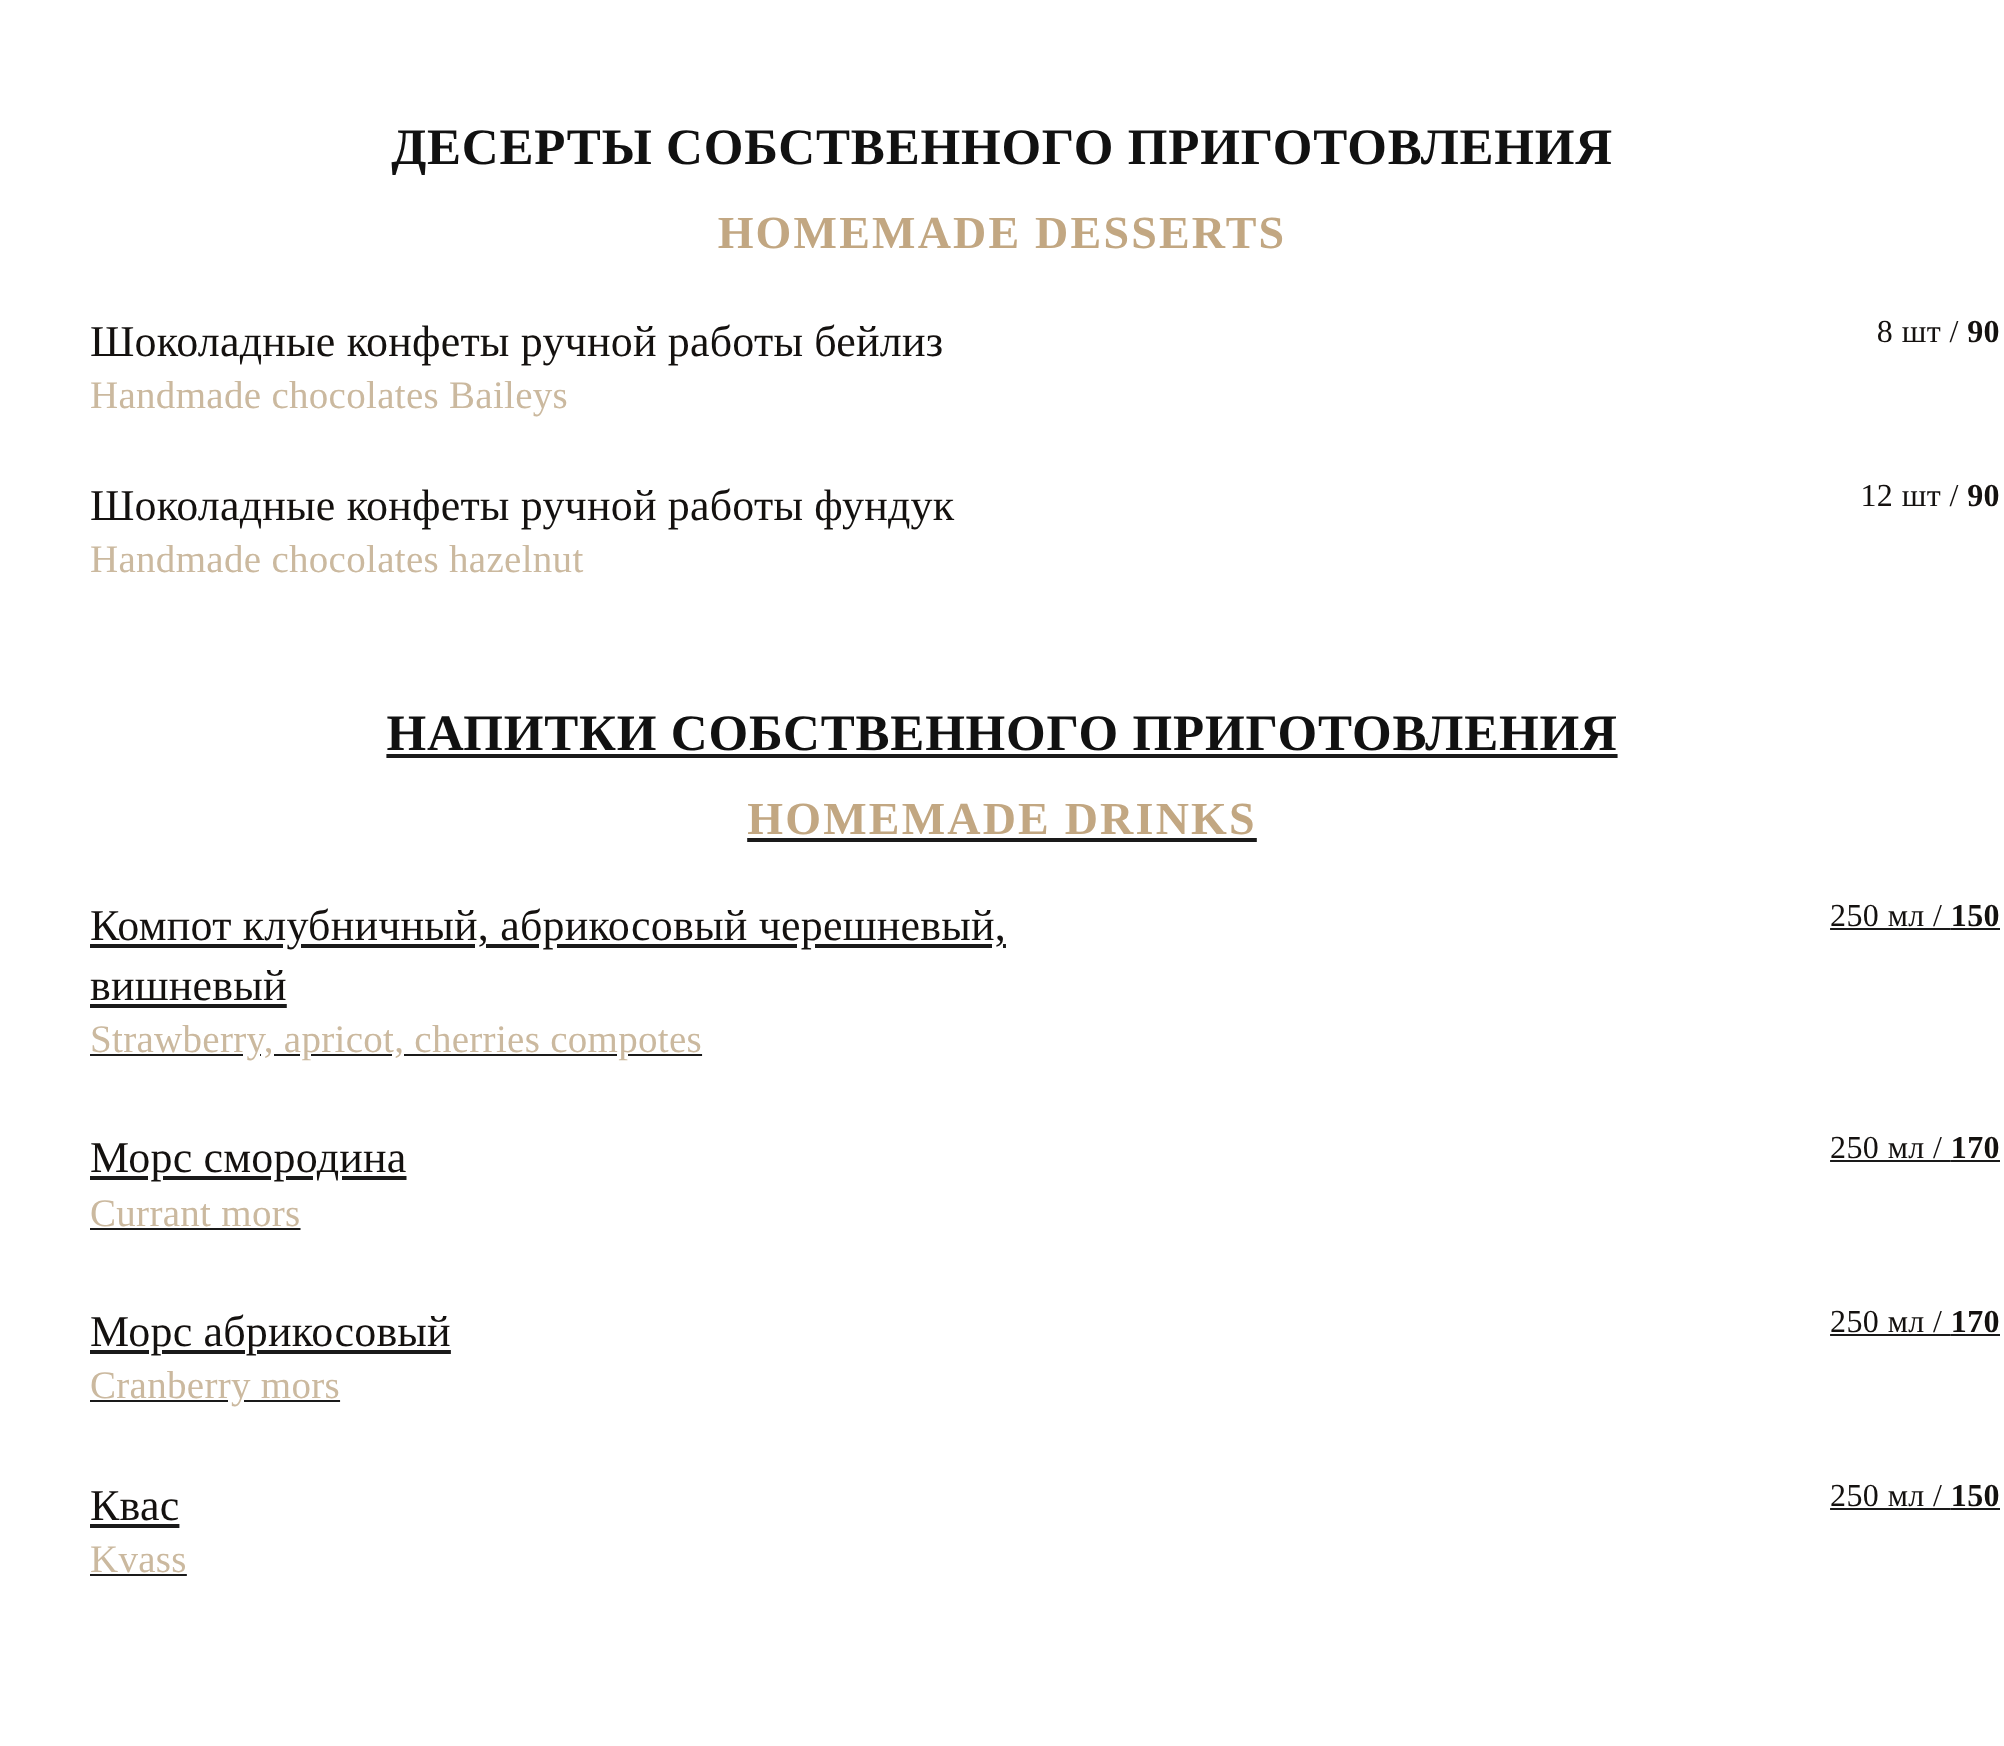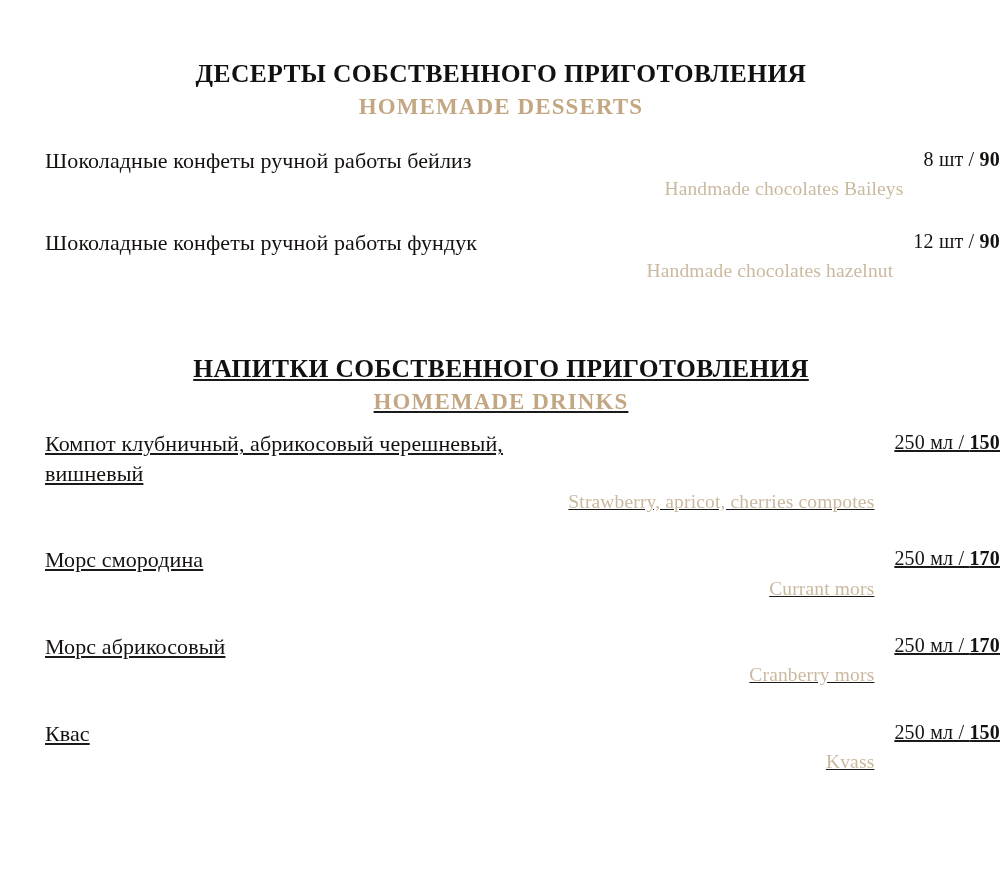--- a/index.html
+++ b/index.html
@@ -35,60 +35,59 @@
     color: #111111;
     line-height: 1.12;
     white-space: nowrap;
   }
   .section-title-en {
     font-size: 23px;
     font-weight: bold;
     letter-spacing: 1.1px;
     color: #c2a782;
     line-height: 1.2;
-    margin-top: 4px;
+    margin-top: 14px;
     white-space: nowrap;
   }
 
   
   .items {
     margin-top: 22px;
   }
   .item {
     display: flex;
     align-items: flex-start;
     justify-content: space-between;
     margin-bottom: 26px;
   }
   .item:last-child {
-    margin-bottom: 16px;
+    margin-bottom: 4px;
   }
   .item-text {
     flex: 1 1 auto;
     min-width: 0;
     padding-right: 20px;
   }
   .item-name {
     font-size: 22px;
     color: #14110f;
     line-height: 1.33;
     letter-spacing: 0.1px;
   }
   .item-desc {
     font-size: 19.5px;
     color: #cbb99f;
     line-height: 1.3;
     margin-top: 1px;
     letter-spacing: 0.15px;
-    text-align: right;
   }
   .item-price {
     flex: 0 0 auto;
     white-space: nowrap;
-    font-size: 20px;
+    font-size: 16px;
     color: #14110f;
     line-height: 1.33;
     text-align: right;
     letter-spacing: 0.2px;
   }
   .item-price .amount {
     font-weight: bold;
   }
 
   
@@ -99,21 +98,21 @@
     padding-top: 60px;
   }
   .section-desserts .items {
     margin-top: 26px;
   }
   .section-drinks {
     padding-top: 56px;
     text-decoration: underline;
   }
   .section-drinks .items {
-    margin-top: 14px;
+    margin-top: 25px;
   }
   .section-drinks .item {
     margin-bottom: 31px;
   }
 </style>
 </head>
 <body>
 
 <div class="menu-page">
 

